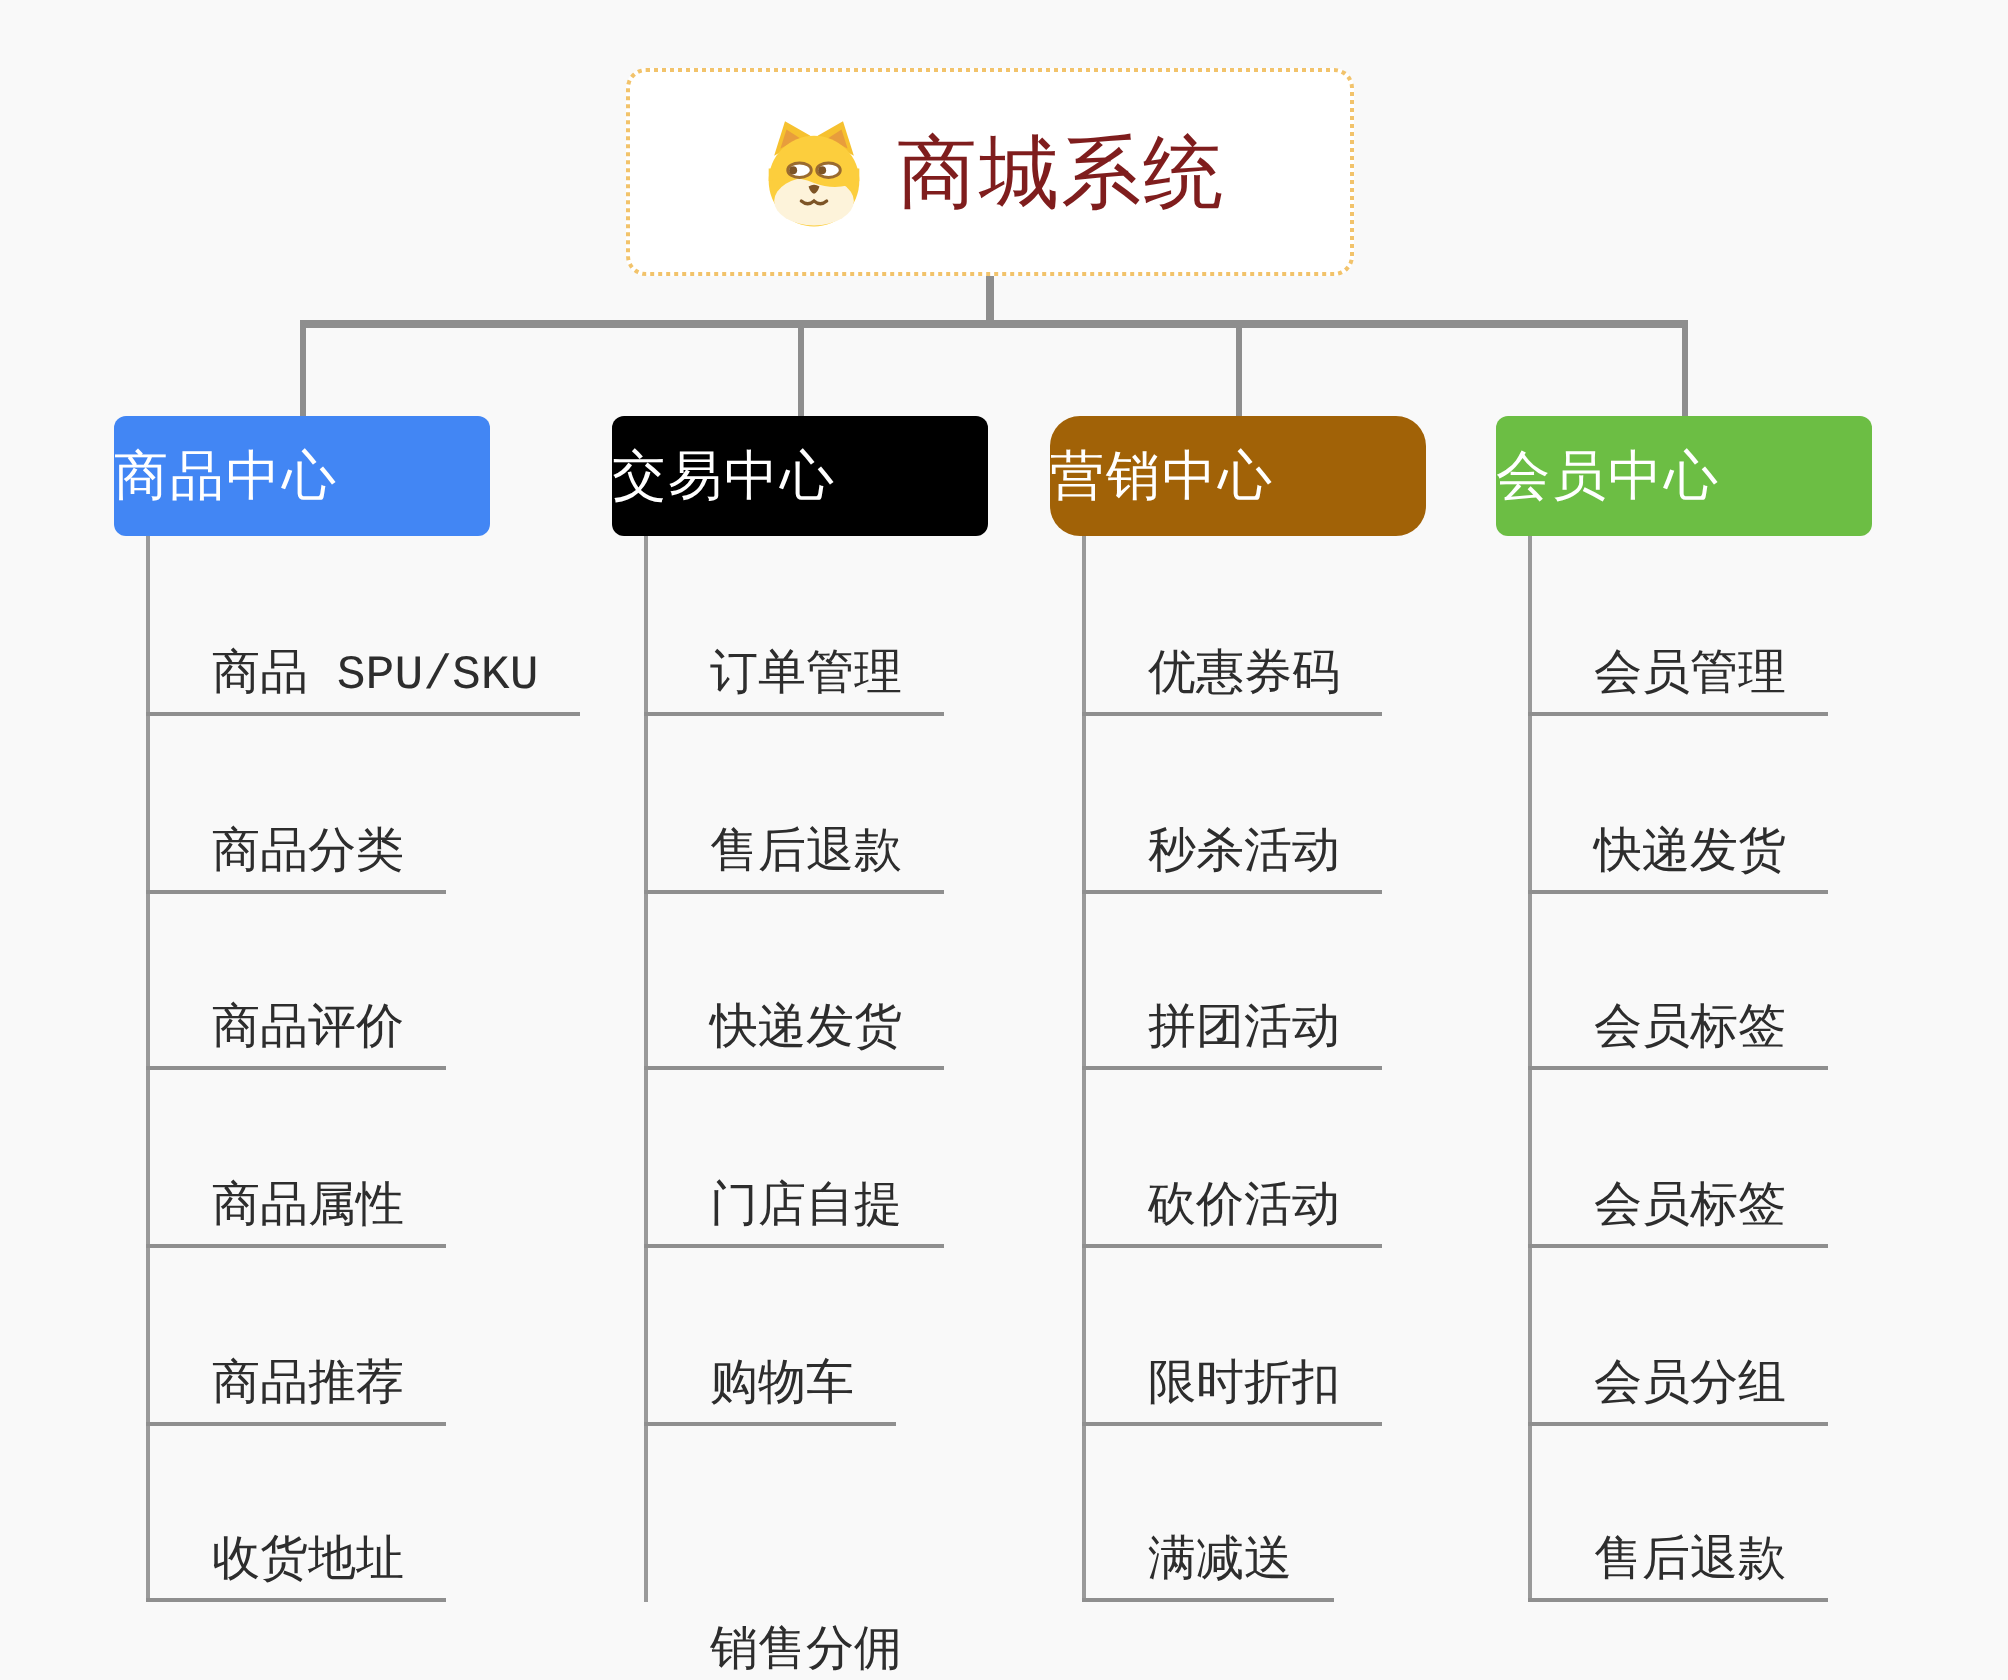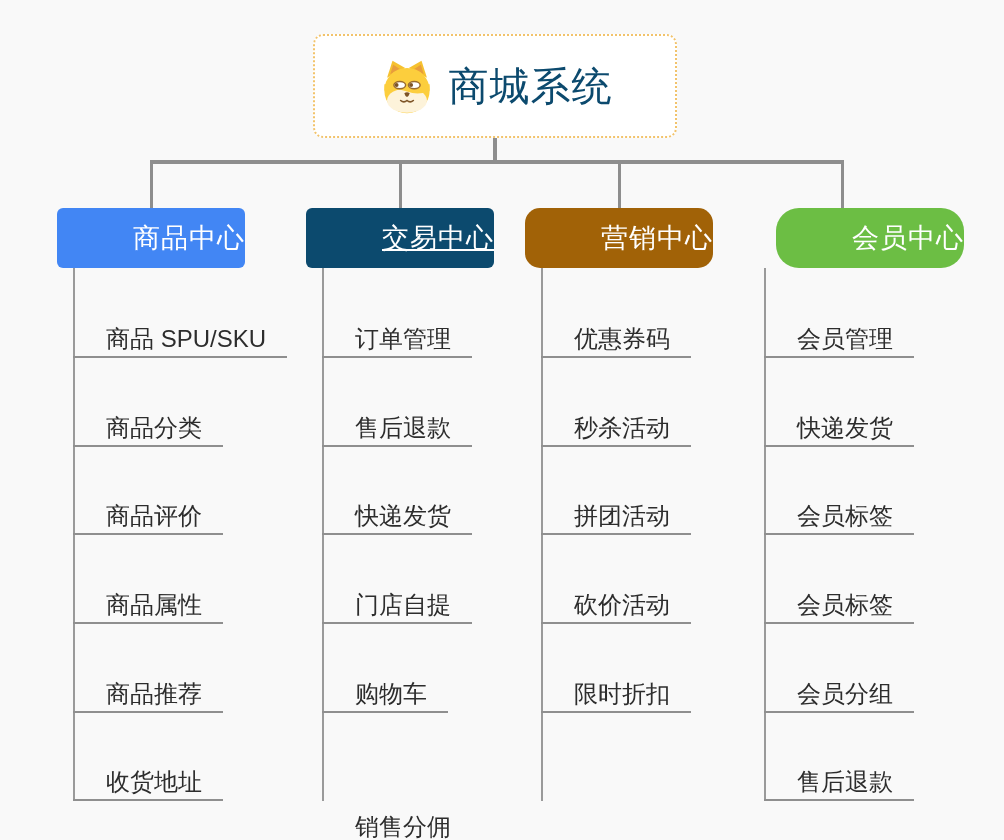--- a/index.html
+++ b/index.html
@@ -25,21 +25,21 @@
     background: #ffffff;
     border: 2px dotted #f2c36b;
     border-radius: 10px;
     display: flex;
     align-items: center;
     justify-content: center;
     gap: 13px;
   }
   .root-title {
     font-size: 40px;
-    color: #0c4a6e;
+    color: #7f1d1d;
     letter-spacing: 1px;
     white-space: nowrap;
   }
   .dog-icon { width: 58px; height: 58px; flex: 0 0 auto; }
 
   
   .line { position: absolute; background: #8e8e8e; }
   .root-stub  { left: 493px;   top: 138px; width: 4px;   height: 25px; }
   .bus        { left: 149.5px; top: 160px; width: 694px; height: 4px;  }
   .drop       { top: 163px; width: 3px; height: 45px; }
@@ -49,50 +49,51 @@
   .drop-4 { left: 840.5px; }
 
   
   .branch-box {
     position: absolute;
     top: 208px;
     width: 188px; height: 60px;
     border-radius: 6px;
     display: flex;
     align-items: center;
-    justify-content: flex-end;
+    justify-content: flex-start;
     color: #ffffff;
     font-size: 27px;
     letter-spacing: 1px;
     white-space: nowrap;
   }
   .branch-1 { left: 57px; }
   .branch-2 { left: 306px; }
   .branch-3 { left: 525px; }
-  .branch-4 { left: 776px; border-radius: 23px; }
+  .branch-4 { left: 748px; }
 
   
   .rail { position: absolute; top: 268px; height: 533px; width: 2px; background: #9a9a9a; }
   .rail-1 { left: 73px; }
   .rail-2 { left: 322px; }
   .rail-3 { left: 541px; }
   .rail-4 { left: 764px; }
 
   
   .leaf {
     position: absolute;
     box-sizing: content-box;
     height: 34px;
     line-height: 34px;
     padding: 0 21px 0 33px;
     border-bottom: 2px solid #8f8f8f;
     font-size: 24px;
     color: #2d2d2d;
     white-space: nowrap;
     width: max-content;
+    font-family: Liberation Mono, monospace;
   }
 </style>
 </head>
 <body style="background: rgb(249, 249, 249);">
 
 <div class="stage">
 
   <div class="root-topic">
     <svg class="dog-icon" viewBox="0 0 64 64">
       <path d="M10 23 L16 4 L30 12 Z" fill="#f6c12f"></path>
@@ -115,21 +116,21 @@
   <div class="line root-stub"></div>
   <div class="line bus"></div>
   <div class="line drop drop-1"></div>
   <div class="line drop drop-2"></div>
   <div class="line drop drop-3"></div>
   <div class="line drop drop-4"></div>
 
   <div class="branch-box branch-1" style="background-color: rgb(66, 134, 244);">
     <span>商品中心</span>
   </div>
-  <div class="branch-box branch-2" style="background-color: #0c4a6e; text-decoration: underline;">
+  <div class="branch-box branch-2" style="background-color: #000000;">
     <span>交易中心</span>
   </div>
   <div class="branch-box branch-3" style="background-color: #a16207; border-radius: 15px;">
     <span>营销中心</span>
   </div>
   <div class="branch-box branch-4" style="background-color: rgb(108, 190, 68);">
     <span>会员中心</span>
   </div>
 
   <div class="rail rail-1"></div>
@@ -149,20 +150,21 @@
   <div class="leaf" style="left:322px;top:499px">快递发货</div>
   <div class="leaf" style="left:322px;top:588px">门店自提</div>
   <div class="leaf" style="left:322px;top:677px">购物车</div>
   <div class="leaf" style="left:322px;top:810px">销售分佣</div>
 
   <div class="leaf" style="left:541px;top:322px">优惠券码</div>
   <div class="leaf" style="left:541px;top:411px">秒杀活动</div>
   <div class="leaf" style="left:541px;top:588px">砍价活动</div>
   <div class="leaf" style="left:541px;top:499px">拼团活动</div>
   <div class="leaf" style="left:541px;top:677px">限时折扣</div>
+  <div class="leaf" style="left:541px;top:765px">满减送</div>
 
   <div class="leaf" style="left:764px;top:322px">会员管理</div>
   <div class="leaf" style="left:764px;top:411px">快递发货</div>
   <div class="leaf" style="left:764px;top:499px">会员标签</div>
   <div class="leaf" style="left:764px;top:588px">会员标签</div>
   <div class="leaf" style="left:764px;top:677px">会员分组</div>
   <div class="leaf" style="left:764px;top:765px">售后退款</div>
 
 </div>
 

